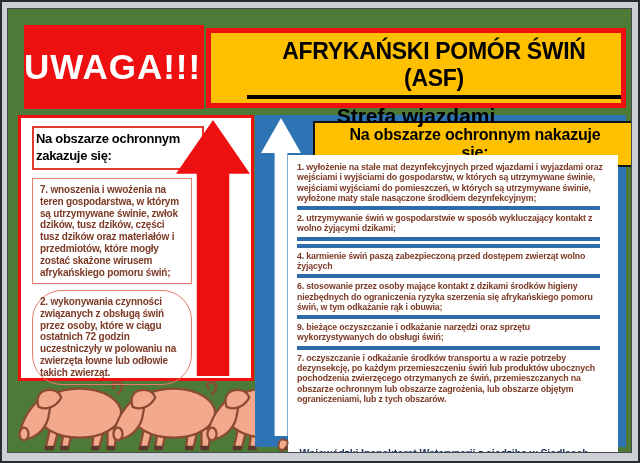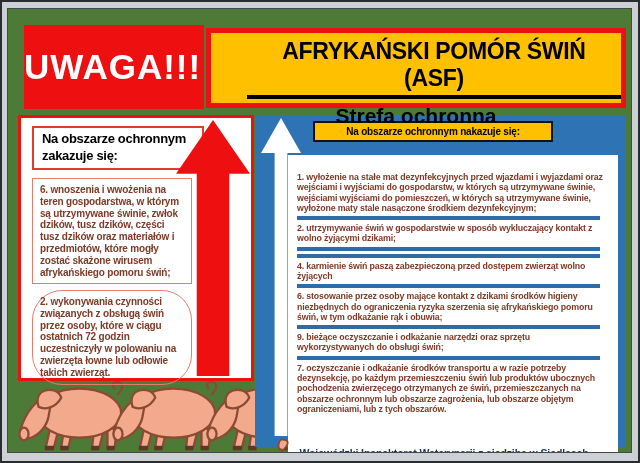--- a/index.html
+++ b/index.html
@@ -15,36 +15,36 @@
   .title-box{position:absolute;left:198px;top:19px;width:420px;height:80px;background:#ffc000;
     border:5px solid #ee1010;text-align:center;z-index:4;padding-top:5px;}
   .title-box .title{display:inline-block;color:#000;font-weight:bold;font-size:23px;letter-spacing:-0.3px;
     border-bottom:4px solid #000;padding:0 6px 3px;margin-left:36px;}
   .title-box .subtitle{margin-top:5px;color:#000;font-weight:bold;font-size:21px;}
 
   
   .left-panel{position:absolute;left:10px;top:106px;width:236px;height:266px;background:#fff;
     border:3px solid #ee1010;z-index:3;}
   .left-head{position:absolute;left:11px;top:8px;width:172px;min-height:40px;border:2px solid #e23b2e;
-    padding:3px 8px;font-weight:bold;font-size:13px;letter-spacing:-0.3px;color:#000;line-height:1.3;}
+    padding:3px 2px;font-weight:bold;font-size:13px;letter-spacing:-0.3px;color:#000;line-height:1.3;}
   .left-item{position:absolute;left:11px;width:160px;border:1px solid #e57c6c;padding:5px 7px;
     font-weight:bold;font-size:10px;letter-spacing:-0.2px;line-height:1.18;color:#7d3a26;}
   .left-item.i1{top:60px;}
   .left-item.i2{top:172px;border-radius:30px;}
   .red-arrow{position:absolute;left:155px;top:2px;width:74px;height:256px;background:#ee1010;z-index:5;
     clip-path:polygon(50% 0,100% 21%,72% 21%,72% 100%,28% 100%,28% 21%,0 21%);}
 
   
   .right-panel{position:absolute;left:247px;top:106px;width:371px;height:332px;background:#2e74b5;z-index:3;}
   .white-arrow{position:absolute;left:6px;top:3px;width:40px;height:318px;background:#fff;
     clip-path:polygon(50% 0,100% 11%,66% 11%,66% 100%,34% 100%,34% 11%,0 11%);}
-  .right-head{position:absolute;left:58px;top:6px;width:240px;background:#ffc000;border:2px solid #111;
-    padding:3px 23px;text-align:center;font-weight:bold;font-size:10px;letter-spacing:-0.2px;color:#000;}
+  .right-head{position:absolute;left:58px;top:6px;width:324px;background:#ffc000;border:2px solid #111;
+    padding:3px 23px;text-align:center;font-weight:bold;font-size:16px;letter-spacing:-0.2px;color:#000;}
   .right-list{position:absolute;left:33px;top:40px;width:330px;height:309px;background:#fff;
-    padding:17px 9px;overflow:hidden;}
+    padding:7px 9px;overflow:hidden;}
   .m-item{font-weight:bold;font-size:8.8px;letter-spacing:-0.15px;line-height:1.17;color:#7d3a26;}
   .m-div{height:4px;background:#2d6ca9;width:97%;margin:3px 0;}
 
   
   .pig{position:absolute;width:118px;height:80px;z-index:1;}
   .pig.p1{left:6px;top:370px;}
   .pig.p2{left:100px;top:370px;}
   .pig.p3{left:194px;top:370px;}
   .tail-bit{position:absolute;left:268px;top:428px;z-index:4;}
 
@@ -96,26 +96,26 @@
     <svg class="tail-bit" width="18" height="20" viewBox="0 0 20 22">
       <path d="M4 18 q12 -10 8 -14 q-8 -4 -9 4 q-1 6 4 6" fill="#f3a98b" stroke="#8a4a34" stroke-width="2"></path>
     </svg>
 
     <div class="warning-box">
       <span>UWAGA!!!</span>
     </div>
 
     <div class="title-box">
       <span class="title">AFRYKAŃSKI POMÓR ŚWIŃ (ASF)</span>
-      <div class="subtitle">Strefa ochronna</div>
+      <div class="subtitle">Strefa wjazdami</div>
     </div>
 
     <div class="left-panel">
       <div class="left-head">Na obszarze ochronnym zakazuje się:</div>
-      <div class="left-item i1">6.  wnoszenia i wwożenia na teren gospodarstwa, w którym są utrzymywane świnie, zwłok dzików, tusz dzików, części tusz dzików oraz materiałów i przedmiotów, które mogły zostać skażone wirusem afrykańskiego pomoru świń;</div>
+      <div class="left-item i1">7.  wnoszenia i wwożenia na teren gospodarstwa, w którym są utrzymywane świnie, zwłok dzików, tusz dzików, części tusz dzików oraz materiałów i przedmiotów, które mogły zostać skażone wirusem afrykańskiego pomoru świń;</div>
       <div class="left-item i2">2. wykonywania czynności związanych z obsługą świń przez osoby, które w ciągu ostatnich 72 godzin uczestniczyły w polowaniu na zwierzęta łowne lub odłowie takich zwierząt.</div>
       <div class="red-arrow"></div>
     </div>
 
     <div class="right-panel">
       <div class="white-arrow"></div>
       <div class="right-head">Na obszarze ochronnym nakazuje się:</div>
       <div class="right-list">
         <div class="m-item">1.  wyłożenie na stałe mat dezynfekcyjnych przed wjazdami i wyjazdami oraz wejściami i wyjściami do gospodarstw, w których są utrzymywane świnie, wejściami wyjściami do pomieszczeń, w których są utrzymywane świnie, wyłożone maty stale nasączone środkiem dezynfekcyjnym;</div>
         <div class="m-div"></div>

